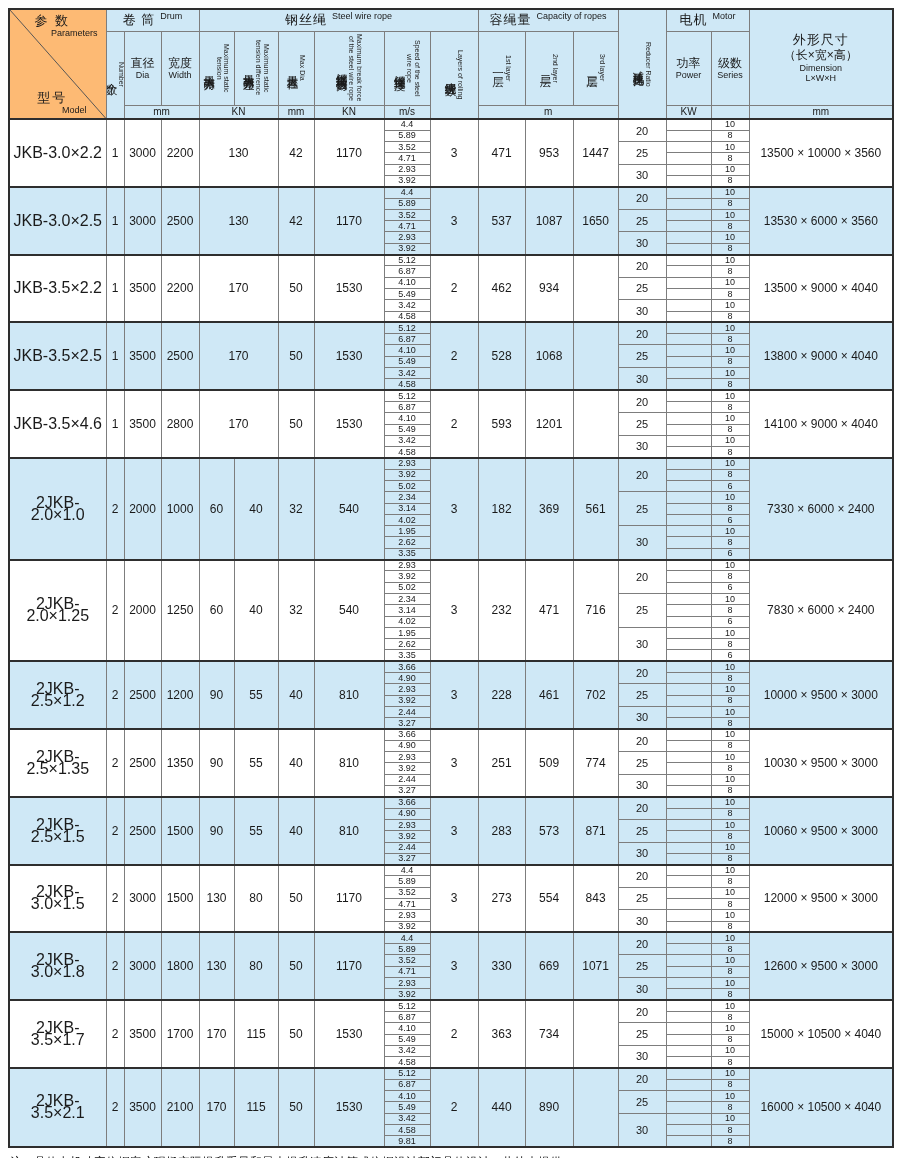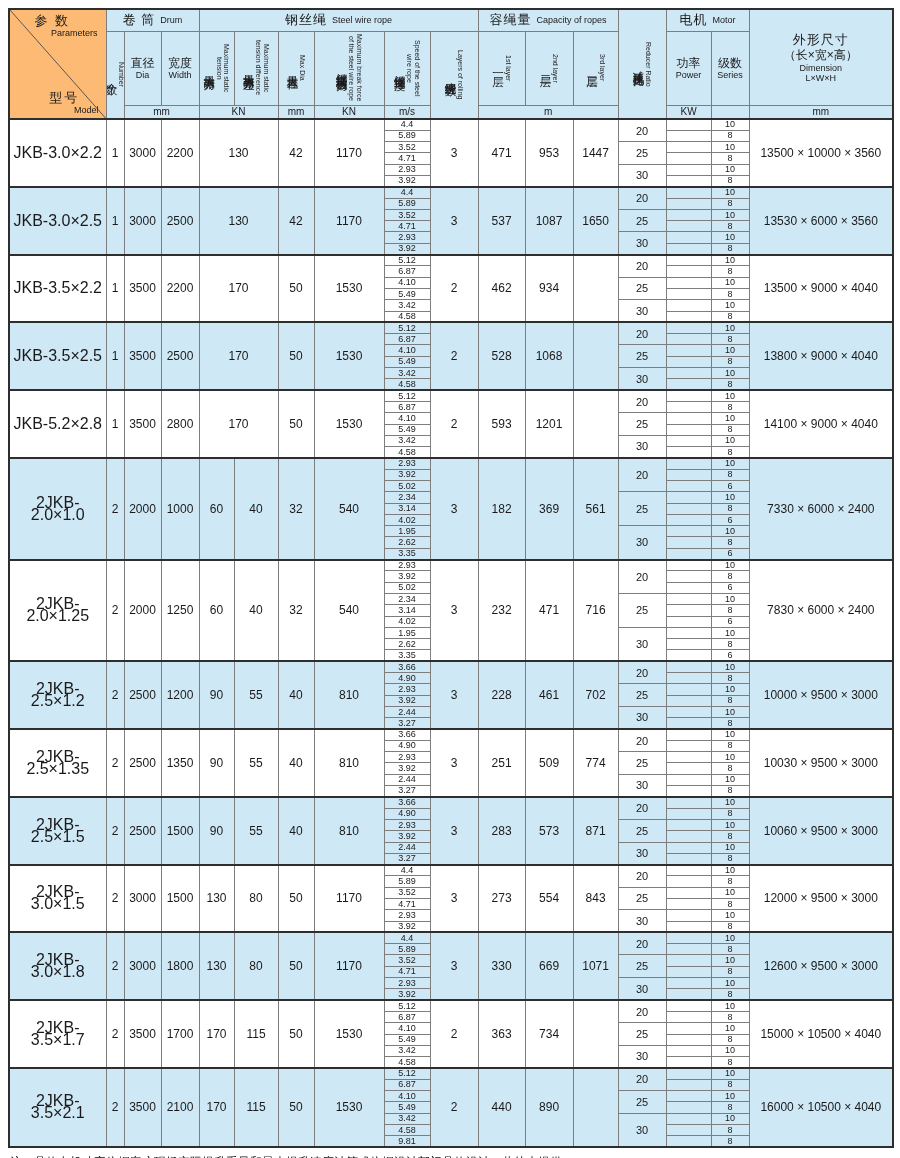--- a/index.html
+++ b/index.html
@@ -9,34 +9,34 @@
   }
   #wrap{position:absolute;left:8px;top:8px;width:884px;}
   table{border-collapse:collapse;table-layout:fixed;width:884px;}
   table{border:2px solid #2e2e2e;}
   th,td{border:1px solid #7d7d7d;padding:0;text-align:center;vertical-align:middle;overflow:hidden;}
   thead th{background:#cfe8f6;font-weight:normal;}
   thead tr.grp{height:22px;}
   thead tr.hdr{height:74px;}
   thead tr.unit{height:14px;}
   thead tr.unit th{font-size:10px;line-height:11px;}
-  .gline{display:flex;align-items:center;justify-content:center;gap:5px;}
+  .gline{display:flex;align-items:flex-start;justify-content:center;gap:5px;}
   .g-zh{font-size:13px;letter-spacing:1px;}
   .g-en{font-size:9px;}
   .two-line .zh{font-size:12px;display:block;line-height:14px;}
   .two-line .en{font-size:9px;display:block;line-height:10px;}
   .vwrap{display:flex;flex-direction:row;align-items:center;justify-content:center;height:100%;}
   .zhv{writing-mode:vertical-rl;text-orientation:upright;font-size:11.5px;line-height:12.5px;letter-spacing:1px;max-height:78px;}
   .zhv.tall{max-height:106px;}
   .zhv.wrap2{max-height:54px;}
   .env{writing-mode:vertical-rl;font-size:7px;line-height:7.5px;max-height:70px;color:#222;}
   .corner{position:relative;background:#fdba74;}
   .corner svg{position:absolute;left:0;top:0;width:100%;height:100%;}
   .c-param{position:absolute;top:3px;right:8px;text-align:center;}
-  .c-model{position:absolute;bottom:3px;left:20px;text-align:center;}
+  .c-model{position:absolute;bottom:3px;left:8px;text-align:center;}
   .c-zh{display:block;font-size:13px;letter-spacing:2px;line-height:15px;}
   .c-en{display:block;font-size:9px;line-height:10px;margin-left:44px;}
   .dimhead .l1{display:block;font-size:13px;line-height:16px;letter-spacing:1px;}
   .dimhead .l2{display:block;font-size:12px;line-height:15px;}
   .dimhead .l3{display:block;font-size:9px;line-height:10px;}
   tbody tr{height:11.3px;}
   tbody td{font-size:12px;line-height:12px;}
   tbody tr.row-blue{background:#cfe8f6;}
   tbody tr.row-white{background:#ffffff;}
   tbody tr.block-start td{border-top:2px solid #2e2e2e;}
@@ -387,21 +387,21 @@
           <td rowspan="2" class="ratio">30</td>
           <td class="power"></td>
           <td class="series">10</td>
         </tr>
         <tr class="row-blue">
           <td class="speed">4.58</td>
           <td class="power"></td>
           <td class="series">8</td>
         </tr>
         <tr class="row-white block-start">
-          <td rowspan="6" class="model">JKB-5.2×2.8</td>
+          <td rowspan="6" class="model">JKB-3.5×4.6</td>
           <td rowspan="6">1</td>
           <td rowspan="6">3500</td>
           <td rowspan="6">2800</td>
           <td rowspan="6" colspan="2">170</td>
           <td rowspan="6">50</td>
           <td rowspan="6">1530</td>
           <td class="speed">5.12</td>
           <td rowspan="6">2</td>
           <td rowspan="6">593</td>
           <td rowspan="6">1201</td>

